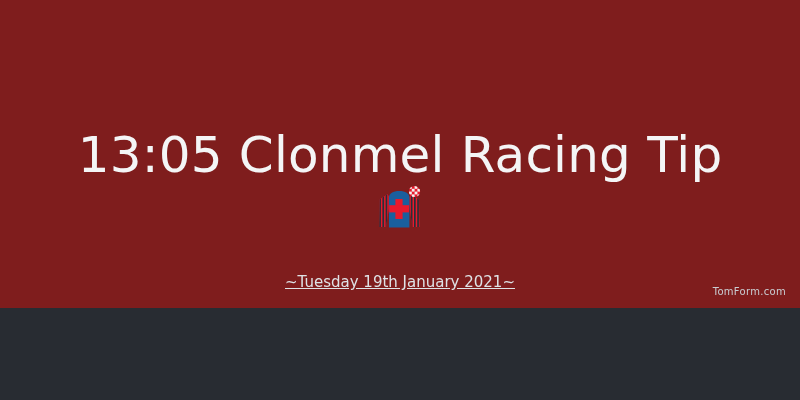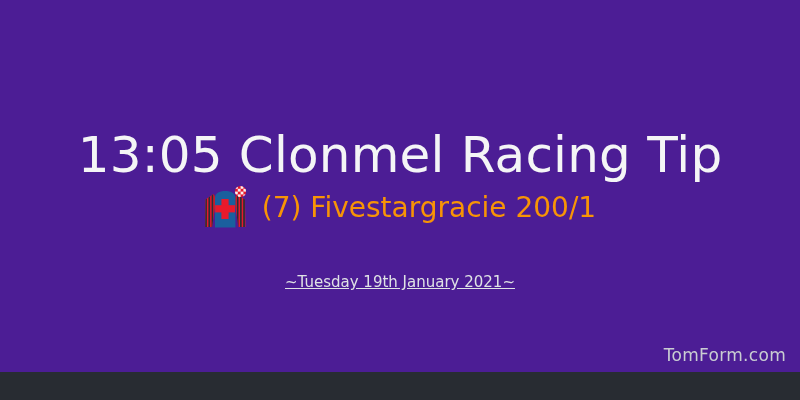--- a/index.html
+++ b/index.html
@@ -11,22 +11,22 @@
     width: 800px;
     height: 400px;
     background: #282c32;
     font-family: "DejaVu Sans", "Liberation Sans", sans-serif;
     overflow: hidden;
   }
 
   #card {
     position: relative;
     width: 800px;
-    height: 372px;
-    background: #4c1d95;
+    height: 308px;
+    background: #7f1d1d;
     box-sizing: border-box;
   }
 
   
   #title-row {
     position: absolute;
     left: 0;
     top: 92px;
     width: 800px;
     text-align: center;
@@ -82,21 +82,21 @@
     color: #dfe2e5;
     white-space: nowrap;
     text-decoration: underline;
   }
 
   
   #watermark {
     position: absolute;
     right: 14px;
     bottom: 8px;
-    font-size: 17px;
+    font-size: 10px;
     line-height: 17px;
     color: #c9cdd2;
     letter-spacing: 0.3px;
     white-space: nowrap;
   }
 </style>
 </head>
 <body>
 
 <div id="card">
@@ -151,21 +151,20 @@
           <rect x="33.8" y="3.8" width="2.8" height="2.8" fill="#f2f2f2"></rect>
           <rect x="39.4" y="3.8" width="2.8" height="2.8" fill="#f2f2f2"></rect>
           <rect x="31" y="6.6" width="2.8" height="2.8" fill="#f2f2f2"></rect>
           <rect x="36.6" y="6.6" width="2.8" height="2.8" fill="#f2f2f2"></rect>
           <rect x="33.8" y="9.4" width="2.8" height="2.8" fill="#f2f2f2"></rect>
           <rect x="39.4" y="9.4" width="2.8" height="2.8" fill="#f2f2f2"></rect>
         </g>
       </g>
     </svg>
 
-    <span id="tip-text">(7) Fivestargracie 200/1</span>
   </div>
 
   <div id="date-row">
     <span id="race-date">~Tuesday 19th January 2021~</span>
   </div>
 
   <div id="watermark">TomForm.com</div>
 
 </div>
 

